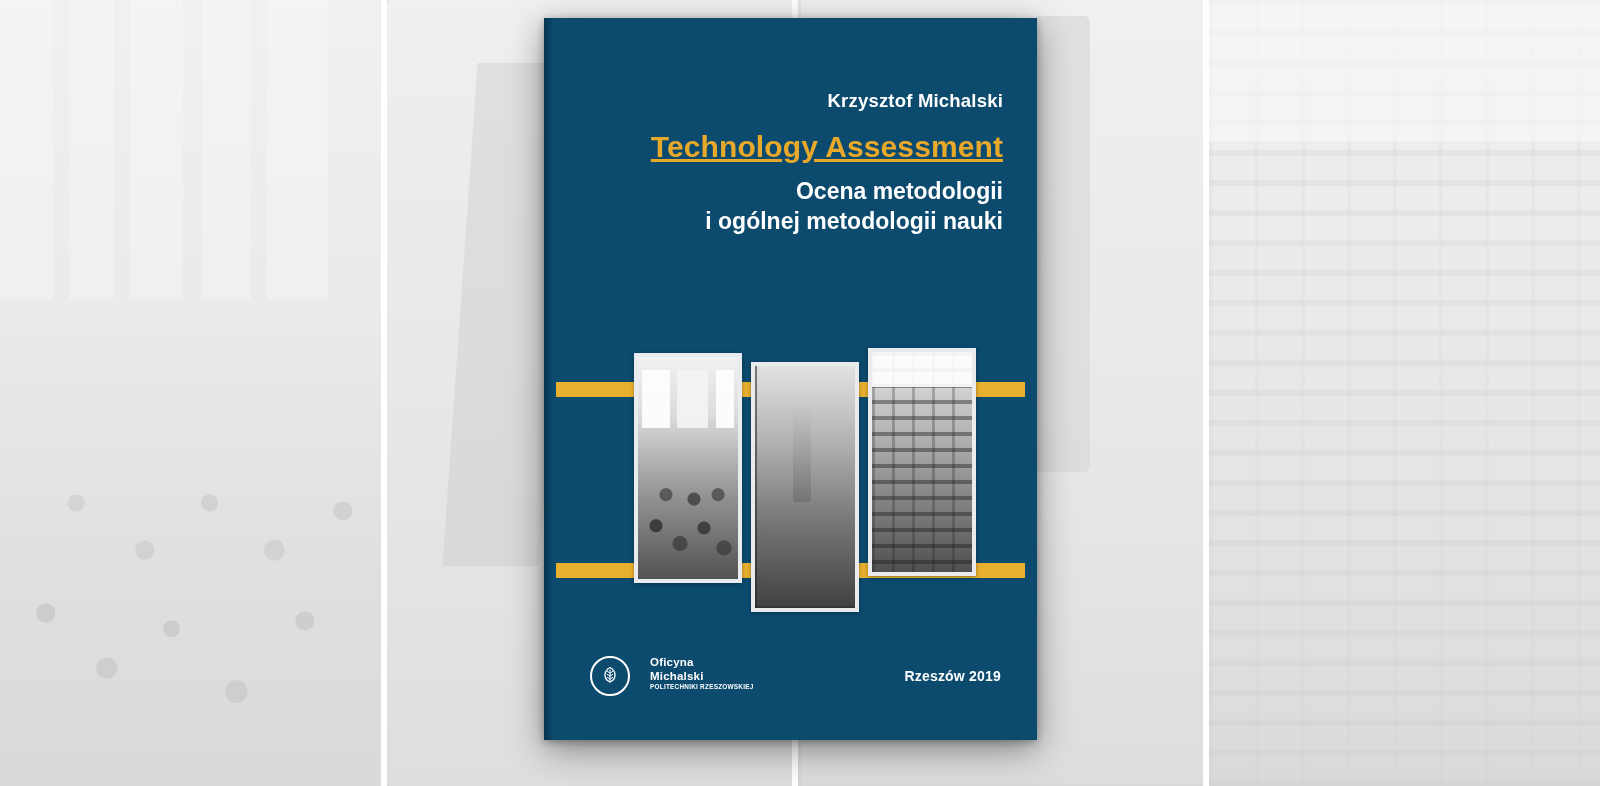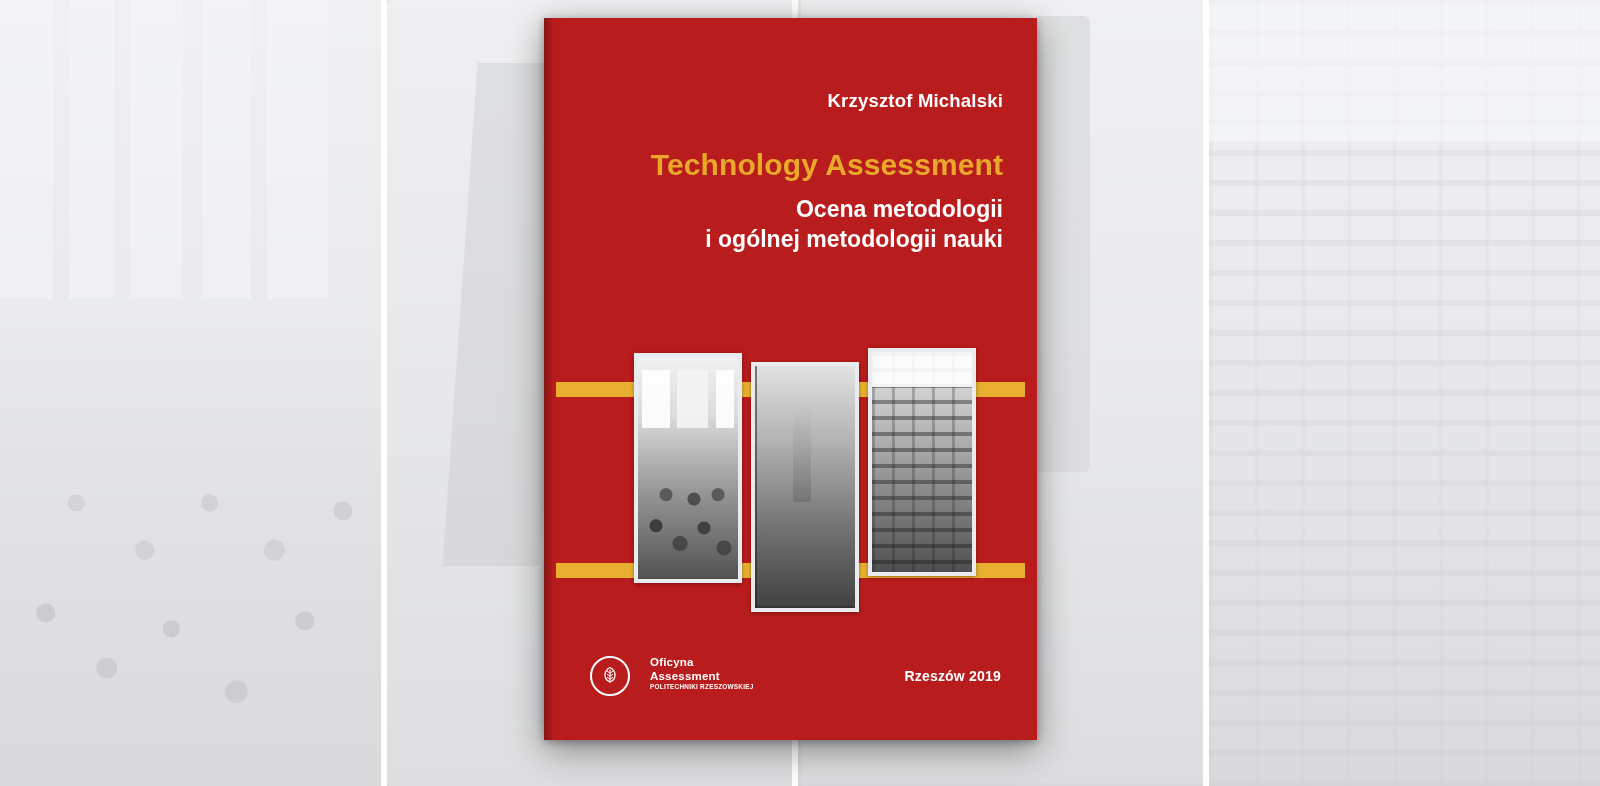--- a/index.html
+++ b/index.html
@@ -126,21 +126,21 @@
     position: absolute;
     left: 544px;
     top: 18px;
     width: 493px;
     height: 722px;
   }
   .cover {
     position: relative;
     width: 100%;
     height: 100%;
-    background: #b91c1c;
+    background: #0c4a6e;
     box-shadow:
       0 10px 34px rgba(0,0,0,0.40),
       0 2px 8px rgba(0,0,0,0.30);
   }
   .cover::after {
     content: "";
     position: absolute;
     left: 0; top: 0; bottom: 0;
     width: 10px;
     background: linear-gradient(90deg, rgba(0,0,0,0.28), rgba(0,0,0,0.0));
@@ -157,26 +157,27 @@
   .author {
     margin-top: 72px;
     text-align: right;
     color: #ffffff;
     font-size: 18.5px;
     font-weight: bold;
     letter-spacing: 0.2px;
   }
 
   .title-main {
-    margin-top: 36px;
+    margin-top: 18px;
     text-align: right;
     color: #e8a92b;
     font-size: 30px;
     font-weight: bold;
     letter-spacing: 0.1px;
+    text-decoration: underline;
   }
 
   .subtitle {
     margin-top: 13px;
     text-align: right;
     color: #ffffff;
     font-size: 23px;
     font-weight: bold;
     line-height: 1.30;
   }
@@ -367,21 +368,21 @@
           <div class="publisher">
             <div class="publisher-mark">
               <svg width="22" height="22" viewBox="0 0 22 22" aria-hidden="true">
                 <path d="M11 2.5c-3.2 1.6-5 4.4-5 7.6 0 3.1 2.1 5.8 5 6.9 2.9-1.1 5-3.8 5-6.9 0-3.2-1.8-6-5-7.6z" fill="none" stroke="#ffffff" stroke-width="1.3"></path>
                 <path d="M11 4.5v13" stroke="#ffffff" stroke-width="1.1"></path>
                 <path d="M11 8.2l3-2.1M11 11.2l3-2.1M11 14.2l3-2.1M11 8.2l-3-2.1M11 11.2l-3-2.1M11 14.2l-3-2.1" stroke="#ffffff" stroke-width="1"></path>
               </svg>
             </div>
             <div class="publisher-text">
               <div class="pub-l1">Oficyna</div>
-              <div class="pub-l2">Assessment</div>
+              <div class="pub-l2">Michalski</div>
               <div class="pub-l3">POLITECHNIKI RZESZOWSKIEJ</div>
             </div>
           </div>
 
           <div class="place-year">Rzeszów 2019</div>
         </div>
 
       </div>
     </div>
   </div>

